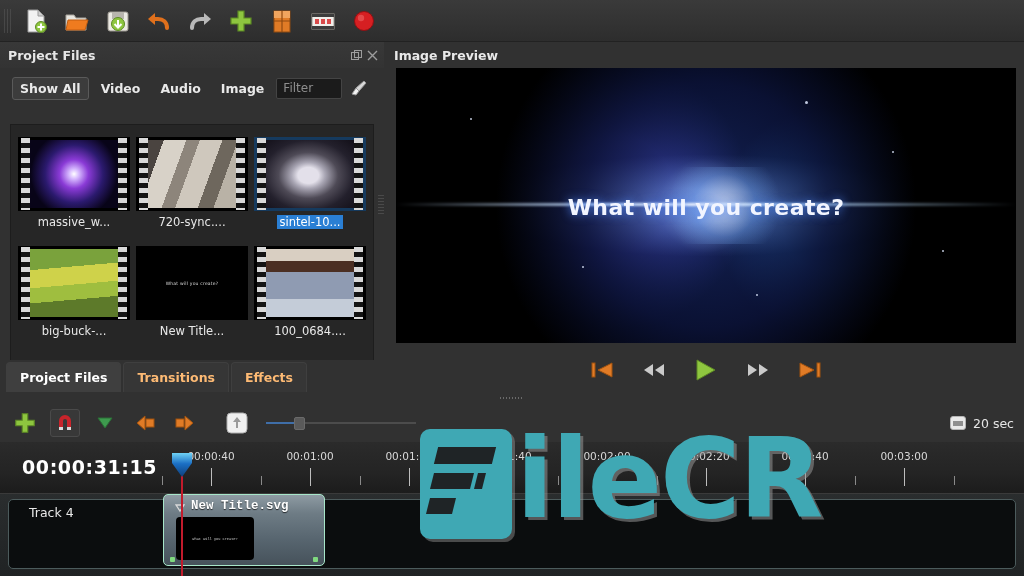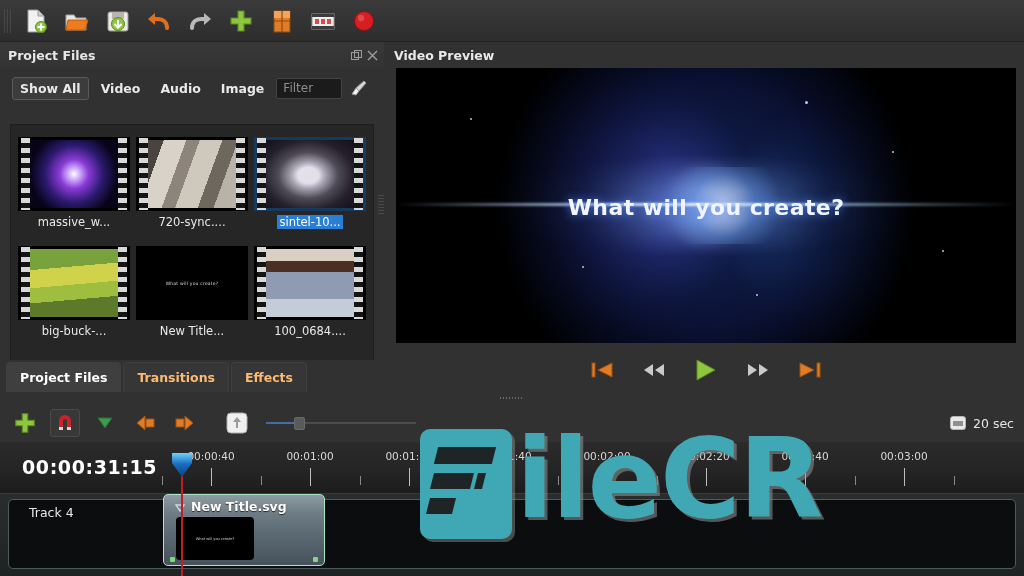--- a/index.html
+++ b/index.html
@@ -148,21 +148,21 @@
   .tick-min { position:absolute; top:34px; width:1px; height:9px; background:#8a8a8a; }
 
   .track-area { position:absolute; left:0; top:52px; width:1024px; height:82px;
      background:linear-gradient(180deg,#2a2d2e 0%,#202324 100%); }
   .track-row { position:absolute; left:8px; top:5px; width:1008px; height:70px;
      background:#0b0d0e; border:1px solid #4c5b5c; border-radius:5px; }
   .track-name { position:absolute; left:20px; top:5px; color:#e8e8e8; font-size:12.5px; }
 
   .clip { position:absolute; left:163px; top:52px; width:162px; height:72px;
      background:linear-gradient(180deg,#8e9ba3 0%,#6e7c85 26%,#586670 62%,#46525b 100%);
-     border:1px solid #a7e6c9; border-radius:5px; overflow:hidden; cursor:pointer; }
+     border:1px solid #a7e6c9; border-radius:5px; overflow:hidden; cursor:pointer;font-family:Liberation Mono, monospace; }
   .clip-title { position:absolute; left:27px; top:4px; color:#ffffff; font-size:12.5px; font-weight:bold;
      text-shadow:0 1px 1px rgba(0,0,0,.7); white-space:nowrap; }
   .clip-chev { position:absolute; left:10px; top:7px; }
   .clip-thumb { position:absolute; left:12px; top:22px; width:78px; height:43px; background:#000;
      border-radius:4px; display:flex; align-items:center; justify-content:center; }
   .clip-thumb span { color:#cfcfcf; font-size:3.6px; }
   .clip-dot { position:absolute; bottom:3px; width:5px; height:5px; background:#7fd97f; border-radius:1px; }
 
   .playhead-line { position:absolute; left:181px; top:28px; width:2px; height:106px; background:#c21b2c; z-index:6; }
   .playhead-head { position:absolute; left:169px; top:8px; width:26px; height:30px; z-index:7; }
@@ -350,21 +350,21 @@
 
   <div class="panel-splitter"></div>
 
   <div class="tabs">
     <div class="tab active">Project Files</div>
     <div class="tab">Transitions</div>
     <div class="tab">Effects</div>
   </div>
 
   <div class="preview-panel">
-    <div class="preview-title">Video Preview</div>
+    <div class="preview-title">Image Preview</div>
     <div class="video-box">
       <div class="video-stars"></div>
       <div class="video-glow"></div>
       <div class="video-beam"></div>
       <div class="speck" style="left:12%;top:18%;width:2px;height:2px;"></div>
       <div class="speck" style="left:66%;top:12%;width:3px;height:3px;"></div>
       <div class="speck" style="left:80%;top:30%;width:2px;height:2px;"></div>
       <div class="speck" style="left:30%;top:72%;width:2px;height:2px;"></div>
       <div class="speck" style="left:58%;top:82%;width:2px;height:2px;"></div>
       <div class="speck" style="left:88%;top:66%;width:2px;height:2px;"></div>

